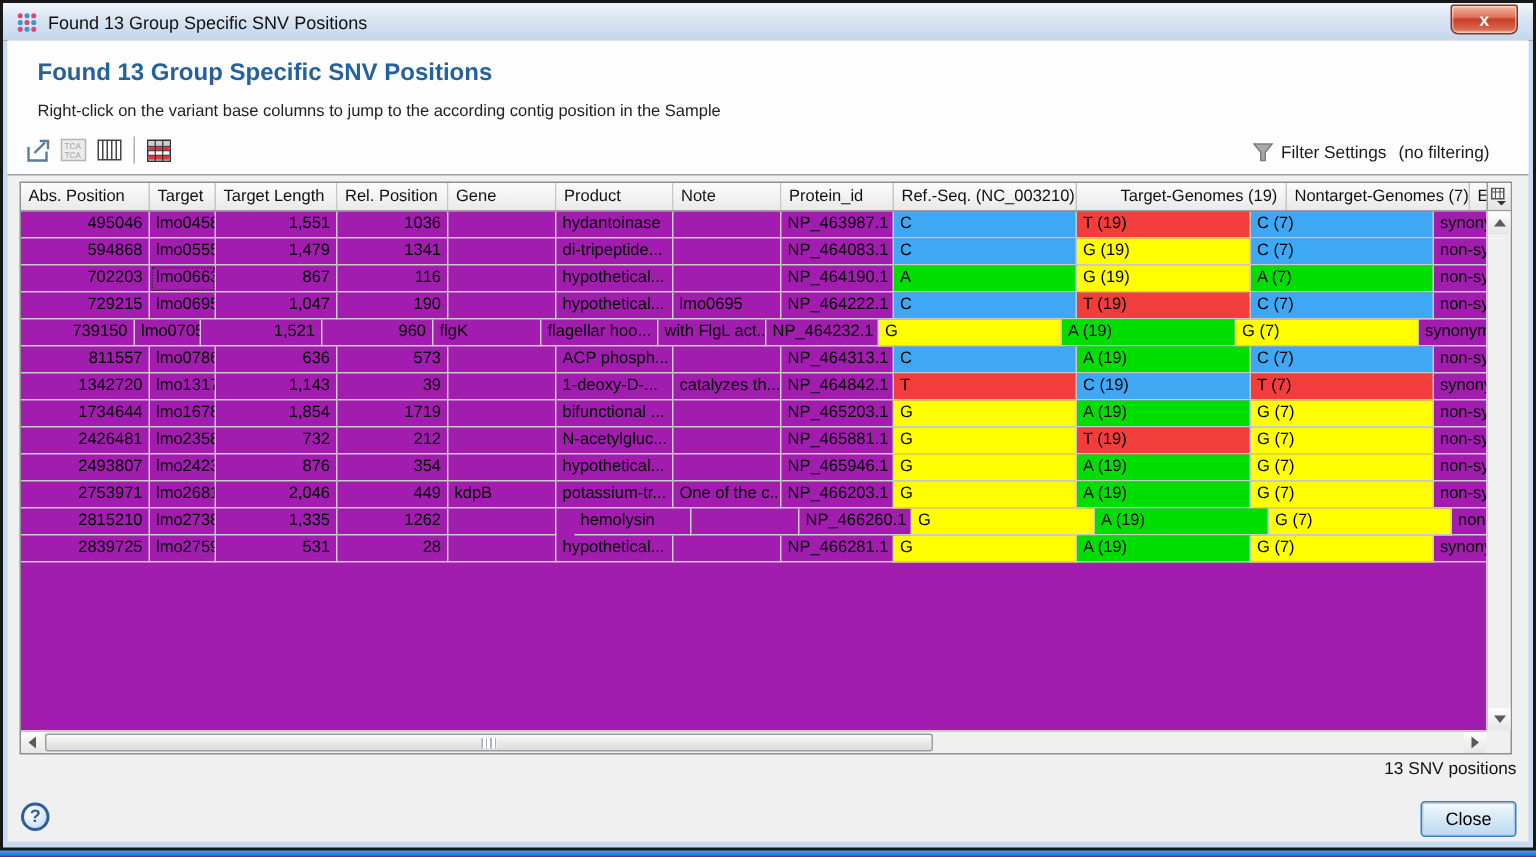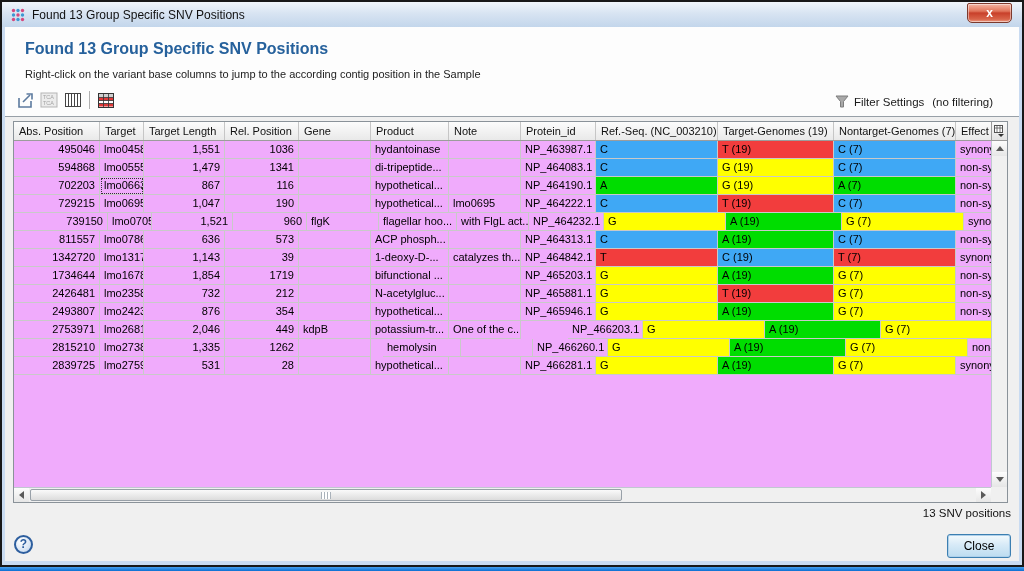--- a/index.html
+++ b/index.html
@@ -37,21 +37,21 @@
 
   
   .table-wrap { position:absolute; left:8px; top:94px; width:995px; height:382px;
     background:#f0f0f0; border:1px solid #8a9299; }
   .thead { position:absolute; top:0; left:0; right:16px; height:19px; display:flex; overflow:hidden;
     background:linear-gradient(#fcfcfc,#e9e9e9); border-bottom:1px solid #9c9c9c; }
   .th { flex:0 0 auto; font-size:11px; color:#111; padding:3px 0 0 5px; white-space:nowrap; overflow:hidden;
     border-right:1px solid #c6c6c6; background:linear-gradient(#fcfcfc,#e9e9e9); cursor:pointer; }
   .corner-btn { position:absolute; top:0; right:0; width:16px; height:19px; background:linear-gradient(#fafafa,#e2e2e2);
     border-left:1px solid #9a9a9a; border-bottom:1px solid #9a9a9a; display:flex; align-items:center; justify-content:center; cursor:pointer; }
-  .tbody { position:absolute; top:19px; left:0; right:16px; bottom:15px; background:#f0abfc; overflow:hidden; }
+  .tbody { position:absolute; top:19px; left:0; right:16px; bottom:15px; background:#a21caf; overflow:hidden; }
   .tr { display:flex; height:18px; }
   .td { flex:0 0 auto; font-size:11px; color:#000; line-height:17px; padding:0 3px 0 4px; white-space:nowrap;
     overflow:hidden; border-right:1px solid #c9c9c9; border-bottom:1px solid #c9c9c9; cursor:default; }
   .td.num { text-align:right; padding-right:4px; }
   .td.focused { outline:1px dotted #333; outline-offset:-2px; }
 
   
   .vscroll { position:absolute; top:19px; right:0; bottom:15px; width:16px; background:#f0f0f0; border-left:1px solid #c0c8d0; }
   .hscroll { position:absolute; bottom:0; left:0; right:16px; height:15px; background:#f0f0f0; border-top:1px solid #c0c8d0; }
   .sb-btn { position:absolute; background:linear-gradient(#fdfdfd,#e6e6e6); display:flex; align-items:center; justify-content:center; cursor:pointer; }
@@ -152,21 +152,21 @@
       <div class="thead">
           <div class="th" style="width: 86px;">Abs. Position</div>
           <div class="th" style="width: 44px;">Target</div>
           <div class="th" style="width: 81px;">Target Length</div>
           <div class="th" style="width: 74px;">Rel. Position</div>
           <div class="th" style="width: 72px;">Gene</div>
           <div class="th" style="width: 78px;">Product</div>
           <div class="th" style="width: 72px;">Note</div>
           <div class="th" style="width: 75px;">Protein_id</div>
           <div class="th" style="width: 122px;">Ref.-Seq. (NC_003210)</div>
-          <div class="th" style="width: 116px;">Target-Genomes (19)</div>
+          <div class="th" style="width: 116px; margin-left: 24px;">Target-Genomes (19)</div>
           <div class="th" style="width: 122px;">Nontarget-Genomes (7)</div>
           <div class="th" style="width: 60px;">Effect</div>
         </div>
       <div class="corner-btn">
         <svg width="11" height="12" viewBox="0 0 11 12">
           <rect x="0.5" y="0.5" width="8" height="7" fill="#fff" stroke="#555"></rect>
           <path d="M0.5 3 H8.5 M3 0.5 V7.5 M6 0.5 V7.5" stroke="#555" stroke-width="0.8"></path>
           <path d="M4 9 L10 9 L7 12 Z" fill="#333"></path>
         </svg>
       </div>
@@ -221,21 +221,21 @@
             <div class="td" style="width: 72px;"></div>
             <div class="td" style="width: 78px;">hypothetical...</div>
             <div class="td" style="width: 72px;">lmo0695</div>
             <div class="td" style="width: 75px;">NP_464222.1</div>
             <div class="td" style="width: 122px; background: rgb(63, 168, 245);">C</div>
             <div class="td" style="width: 116px; background: rgb(242, 61, 61);">T (19)</div>
             <div class="td" style="width: 122px; background: rgb(63, 168, 245);">C (7)</div>
             <div class="td" style="width: 60px;">non-synonymous</div>
           </div>
           <div class="tr">
-            <div class="td num" style="width: 94px; padding-left: 32px;">739150</div>
+            <div class="td num" style="width: 76px; padding-left: 32px;">739150</div>
             <div class="td" style="width: 44px;">lmo0705</div>
             <div class="td num" style="width: 81px;">1,521</div>
             <div class="td num" style="width: 74px;">960</div>
             <div class="td" style="width: 72px;">flgK</div>
             <div class="td" style="width: 78px;">flagellar hoo...</div>
             <div class="td" style="width: 72px;">with FlgL act...</div>
             <div class="td" style="width: 75px;">NP_464232.1</div>
             <div class="td" style="width: 122px; background: rgb(255, 255, 0);">G</div>
             <div class="td" style="width: 116px; background: rgb(0, 221, 0);">A (19)</div>
             <div class="td" style="width: 122px; background: rgb(255, 255, 0);">G (7)</div>
@@ -312,21 +312,21 @@
             <div class="td" style="width: 60px;">non-synonymous</div>
           </div>
           <div class="tr">
             <div class="td num" style="width: 86px;">2753971</div>
             <div class="td" style="width: 44px;">lmo2681</div>
             <div class="td num" style="width: 81px;">2,046</div>
             <div class="td num" style="width: 74px;">449</div>
             <div class="td" style="width: 72px;">kdpB</div>
             <div class="td" style="width: 78px;">potassium-tr...</div>
             <div class="td" style="width: 72px;">One of the c...</div>
-            <div class="td" style="width: 75px; margin-left: 47px;">NP_466203.1</div>
+            <div class="td" style="width: 75px;">NP_466203.1</div>
             <div class="td" style="width: 122px; background: rgb(255, 255, 0);">G</div>
             <div class="td" style="width: 116px; background: rgb(0, 221, 0);">A (19)</div>
             <div class="td" style="width: 122px; background: rgb(255, 255, 0);">G (7)</div>
             <div class="td" style="width: 60px;">non-synonymous</div>
           </div>
           <div class="tr">
             <div class="td num" style="width: 86px;">2815210</div>
             <div class="td" style="width: 44px;">lmo2738</div>
             <div class="td num" style="width: 81px;">1,335</div>
             <div class="td num" style="width: 74px;">1262</div>

